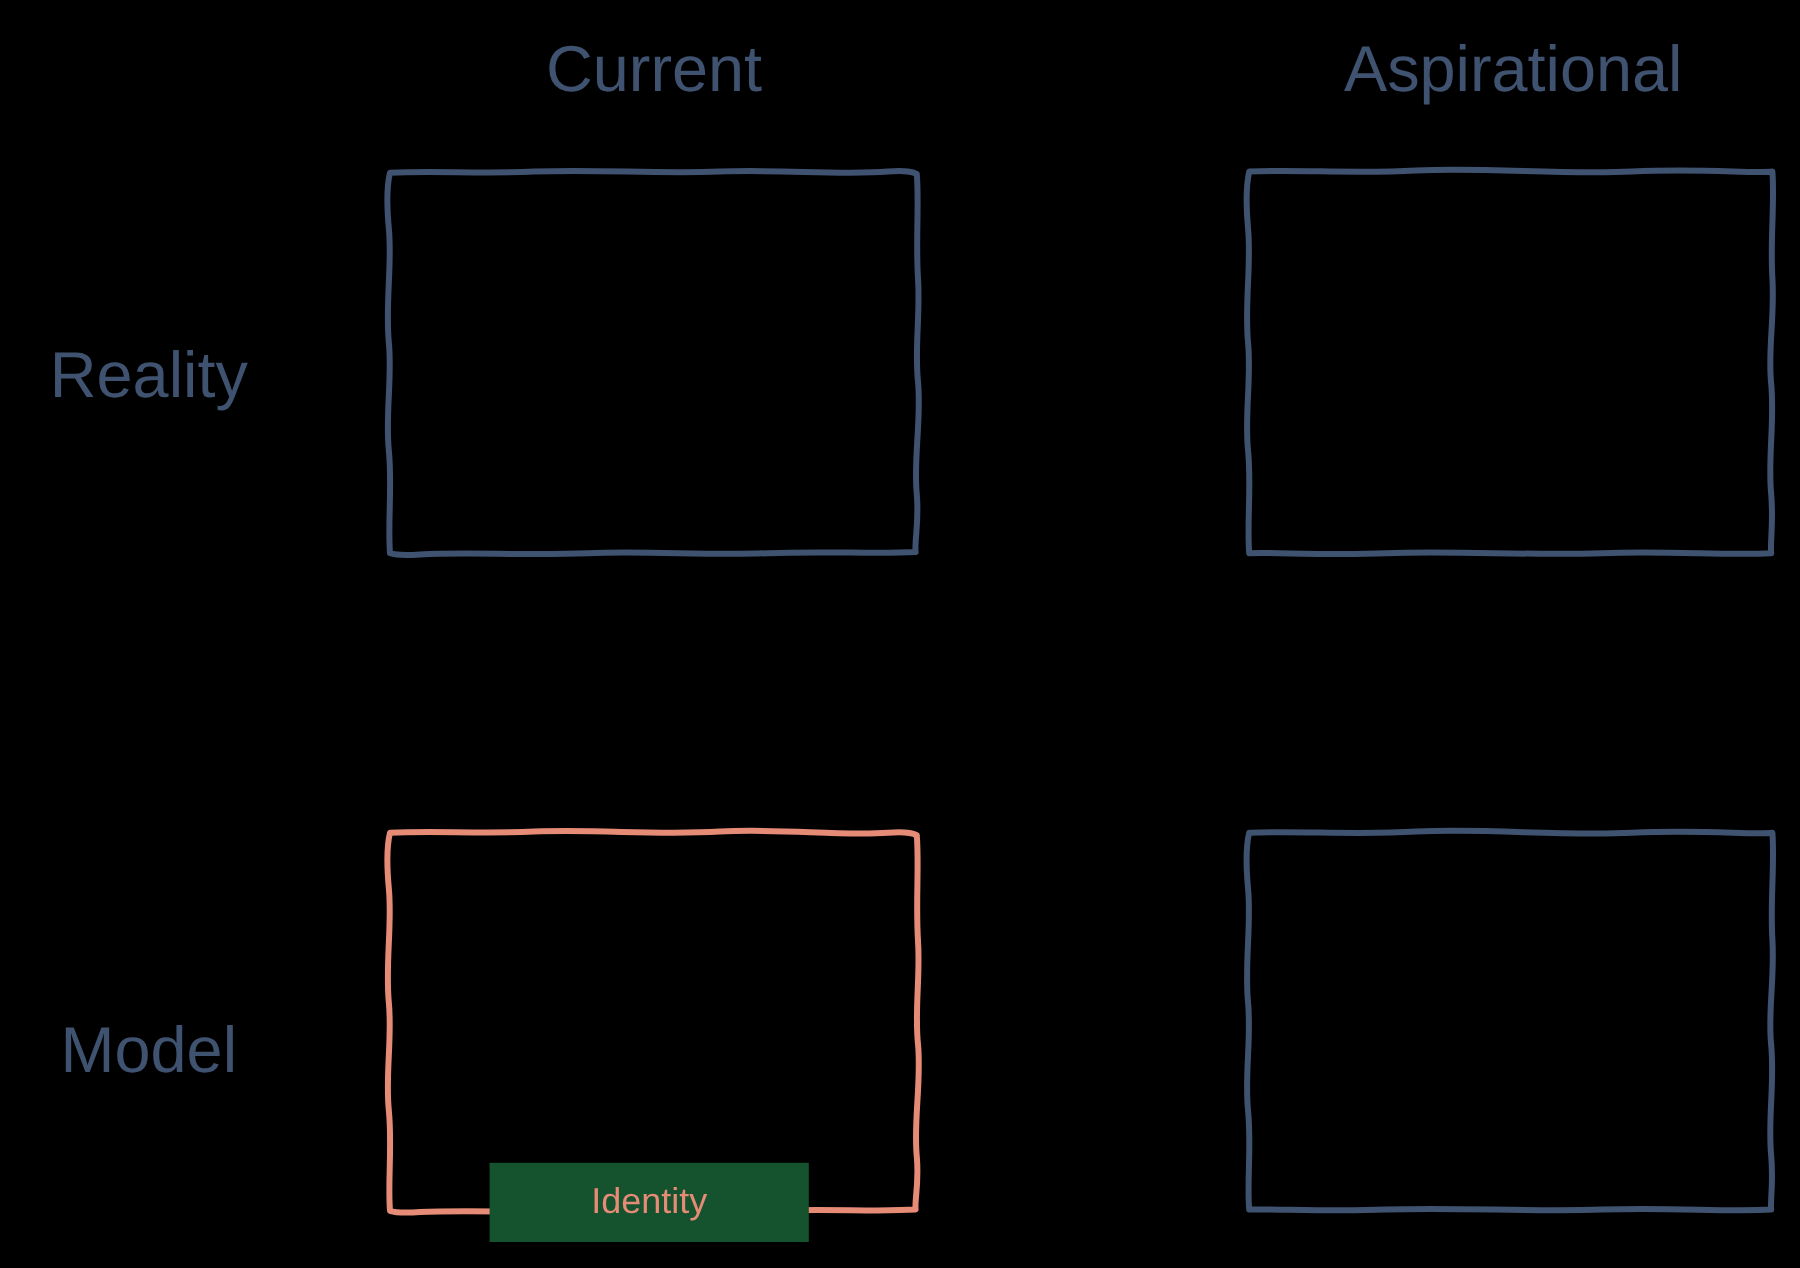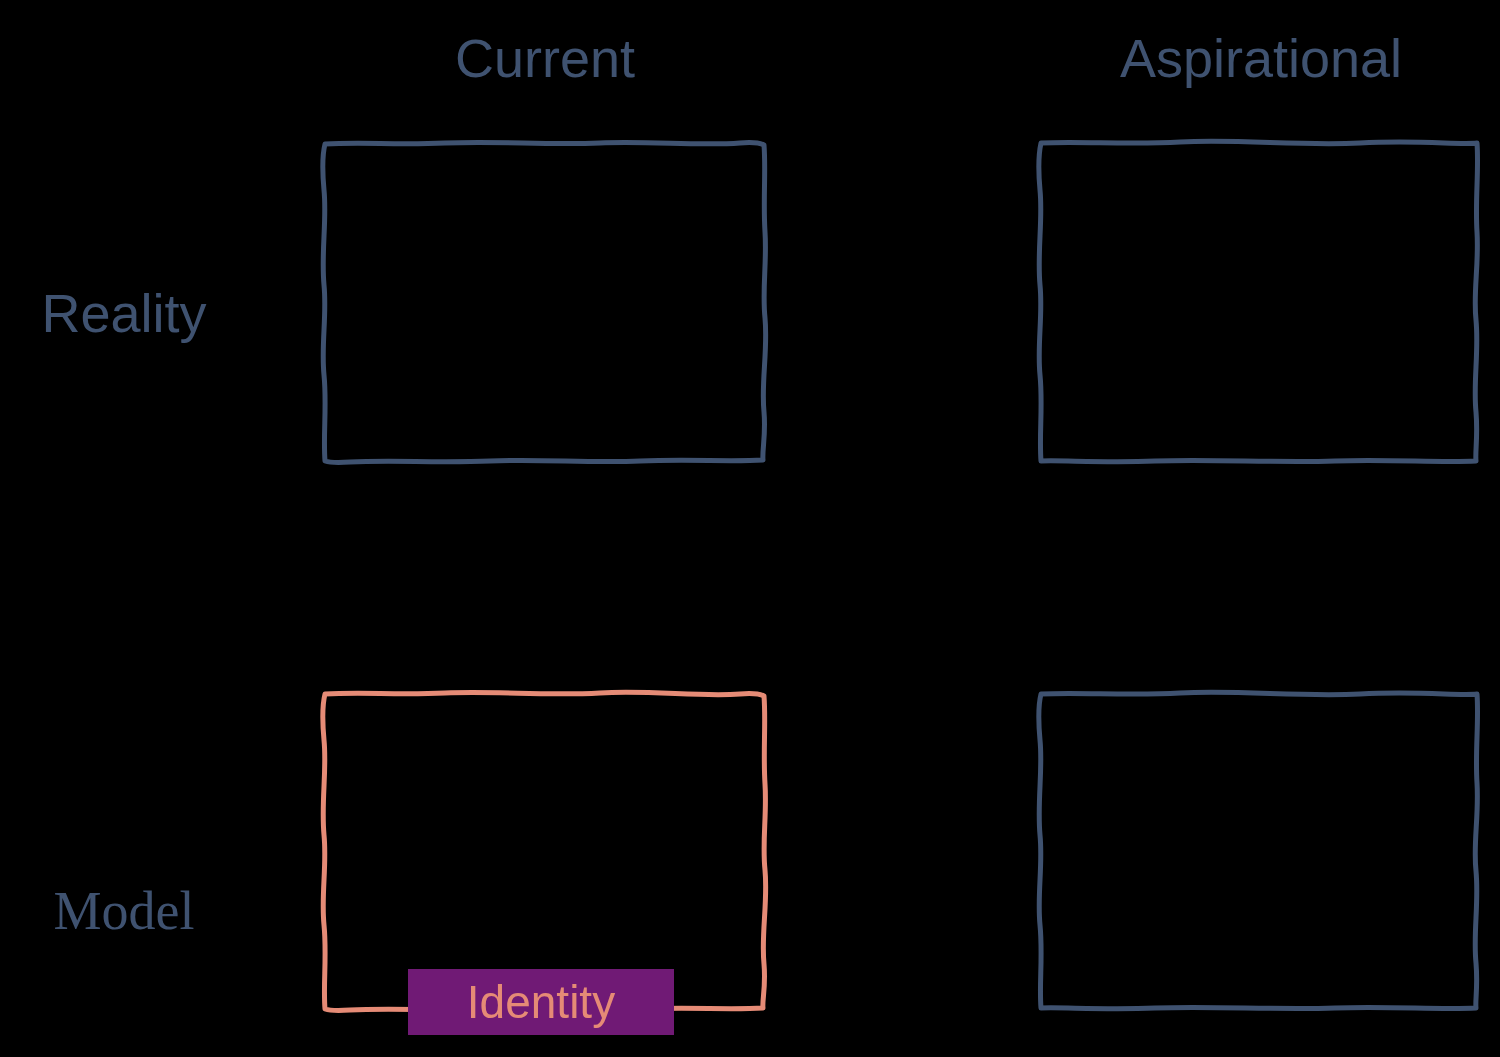--- a/index.html
+++ b/index.html
@@ -40,29 +40,29 @@
     line-height: 1;
     color: #3f5270;
     white-space: nowrap;
     text-align: center;
     transform: translate(-50%, -50%);
     margin-top: 20px;
   }
   #col-current   { left: 545px;  top: 58px; }
   #col-aspirational { left: 1261px; top: 58px; }
   #row-reality   { left: 124px;  top: 293px; }
-  #row-model     { left: 124px;  top: 891px; font-family: Liberation Serif, serif; }
+  #row-model     { left: 124px;  top: 855px; }
 
   .edge-label {
     position: absolute;
     display: flex;
     align-items: center;
     justify-content: center;
-    background: #701a75;
-    font-size: 46px;
+    background: #14532d;
+    font-size: 30px;
     line-height: 1;
     color: #e58b76;
     white-space: nowrap;
   }
   #label-identity {
     left: 408px;
     top: 969px;
     width: 266px;
     height: 66px;
   }

